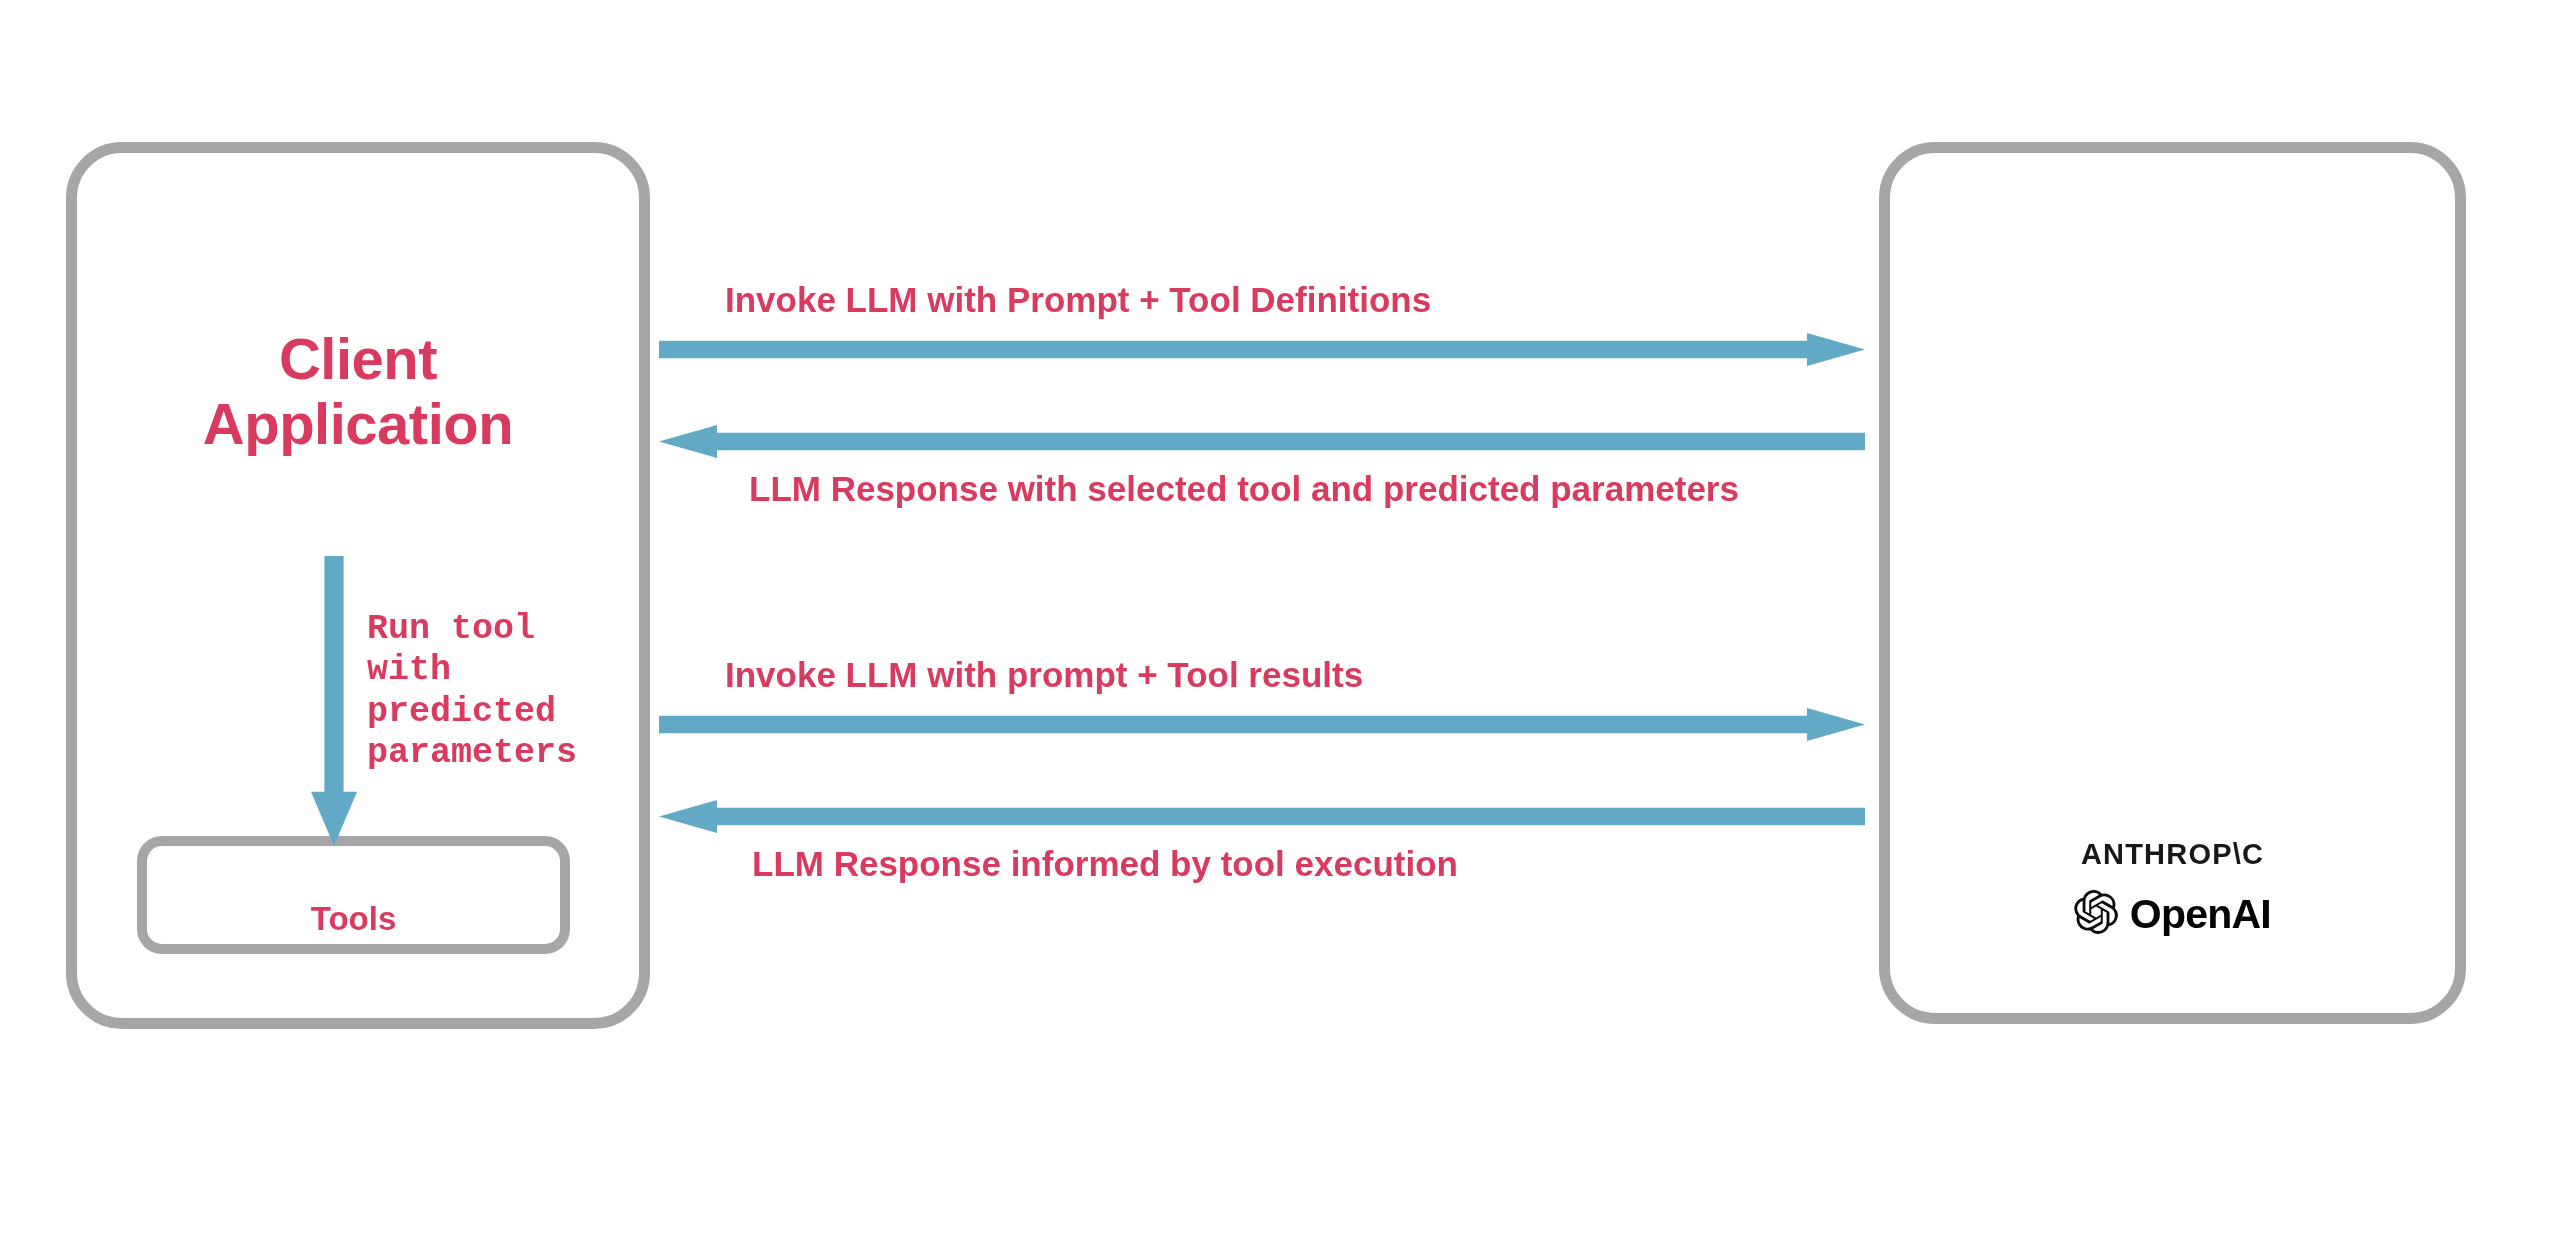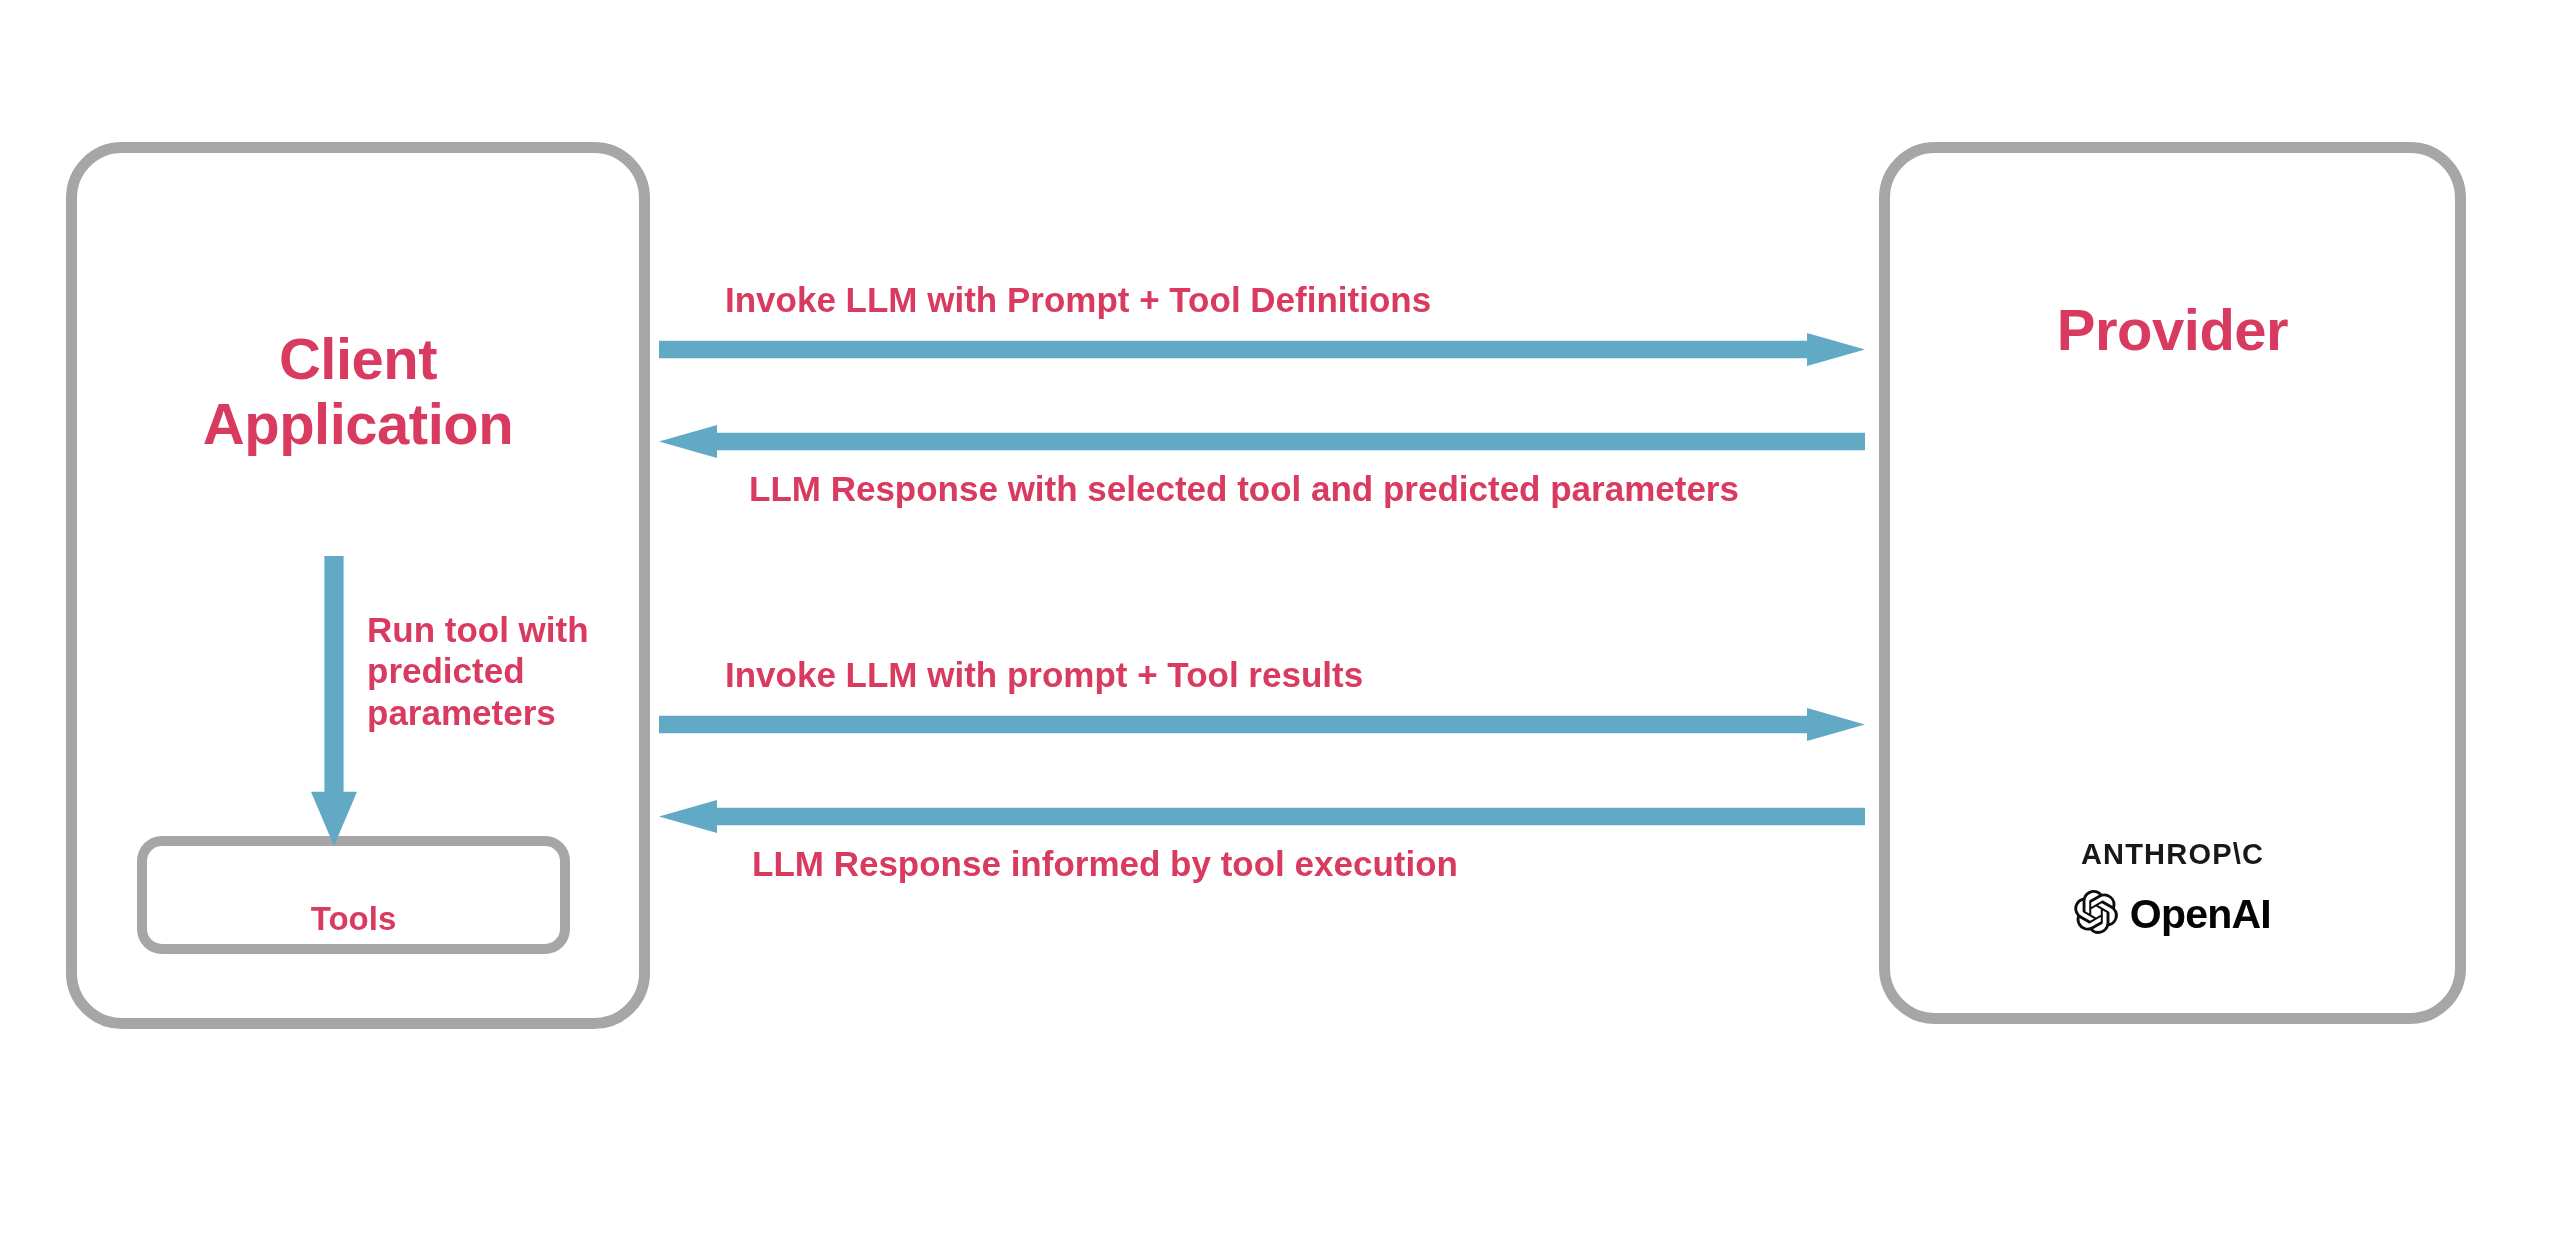--- a/index.html
+++ b/index.html
@@ -128,20 +128,21 @@
     font-weight: 700;
     white-space: nowrap;
   }
   .side-label {
     position: absolute;
     color: #d93a5f;
     font-size: 35px;
     font-weight: 700;
     line-height: 1.18;
     width: 261px;
+    font-family: Liberation Mono, monospace;
   }
 </style>
 </head>
 <body>
 
 <div id="canvas">
 
   <div class="box" id="client-box">
 
     <div class="box-title" id="client-title">
@@ -194,21 +195,20 @@
     <svg viewBox="0 0 1248 34" preserveAspectRatio="none" xmlns="http://www.w3.org/2000/svg">
       <polygon points="1248,8 60,8 60,0 0,17 60,34 60,26 1248,26" fill="#62a9c5"></polygon>
     </svg>
   </div>
 
   <div class="arrow-label" style="left:752px; top:844px;">LLM Response informed by tool execution</div>
 
   <div class="box" id="provider-box">
 
     <div class="box-title" id="provider-title">
-      <div>Provider</div>
     </div>
 
     <div id="logo-stack">
 
       <div class="anthropic-wordmark">ANTHROP\C</div>
 
       <div class="openai-row">
         <span>
           <svg width="44" height="44" viewBox="0 0 24 24" xmlns="http://www.w3.org/2000/svg">
             <path fill="#0d0d0d" d="M22.282 9.821a5.985 5.985 0 0 0-.516-4.91 6.046 6.046 0 0 0-6.51-2.9A6.065 6.065 0 0 0 4.981 4.18a5.985 5.985 0 0 0-3.998 2.9 6.046 6.046 0 0 0 .743 7.097 5.98 5.98 0 0 0 .51 4.911 6.051 6.051 0 0 0 6.515 2.9A5.985 5.985 0 0 0 13.26 24a6.056 6.056 0 0 0 5.772-4.206 5.99 5.99 0 0 0 3.997-2.9 6.056 6.056 0 0 0-.747-7.073zM13.26 22.43a4.476 4.476 0 0 1-2.876-1.04l.141-.081 4.779-2.758a.795.795 0 0 0 .392-.681v-6.737l2.02 1.168a.071.071 0 0 1 .038.052v5.583a4.504 4.504 0 0 1-4.494 4.494zM3.6 18.304a4.47 4.47 0 0 1-.535-3.014l.142.085 4.783 2.759a.77.77 0 0 0 .78 0l5.843-3.369v2.332a.08.08 0 0 1-.033.062L9.74 19.95a4.5 4.5 0 0 1-6.14-1.646zM2.34 7.896a4.485 4.485 0 0 1 2.366-1.973V11.6a.766.766 0 0 0 .388.677l5.815 3.355-2.02 1.168a.076.076 0 0 1-.071 0l-4.83-2.786A4.504 4.504 0 0 1 2.34 7.872zm16.597 3.855-5.833-3.387L15.119 7.2a.076.076 0 0 1 .071 0l4.83 2.791a4.494 4.494 0 0 1-.676 8.105v-5.678a.79.79 0 0 0-.407-.667zm2.01-3.023-.141-.085-4.774-2.782a.776.776 0 0 0-.785 0L9.409 9.23V6.897a.066.066 0 0 1 .028-.061l4.83-2.787a4.5 4.5 0 0 1 6.68 4.66zm-12.64 4.135-2.02-1.164a.08.08 0 0 1-.038-.057V6.075a4.5 4.5 0 0 1 7.375-3.453l-.142.08L8.704 5.46a.795.795 0 0 0-.393.681zm1.097-2.365 2.602-1.5 2.607 1.5v2.999l-2.597 1.5-2.607-1.5z"></path>

